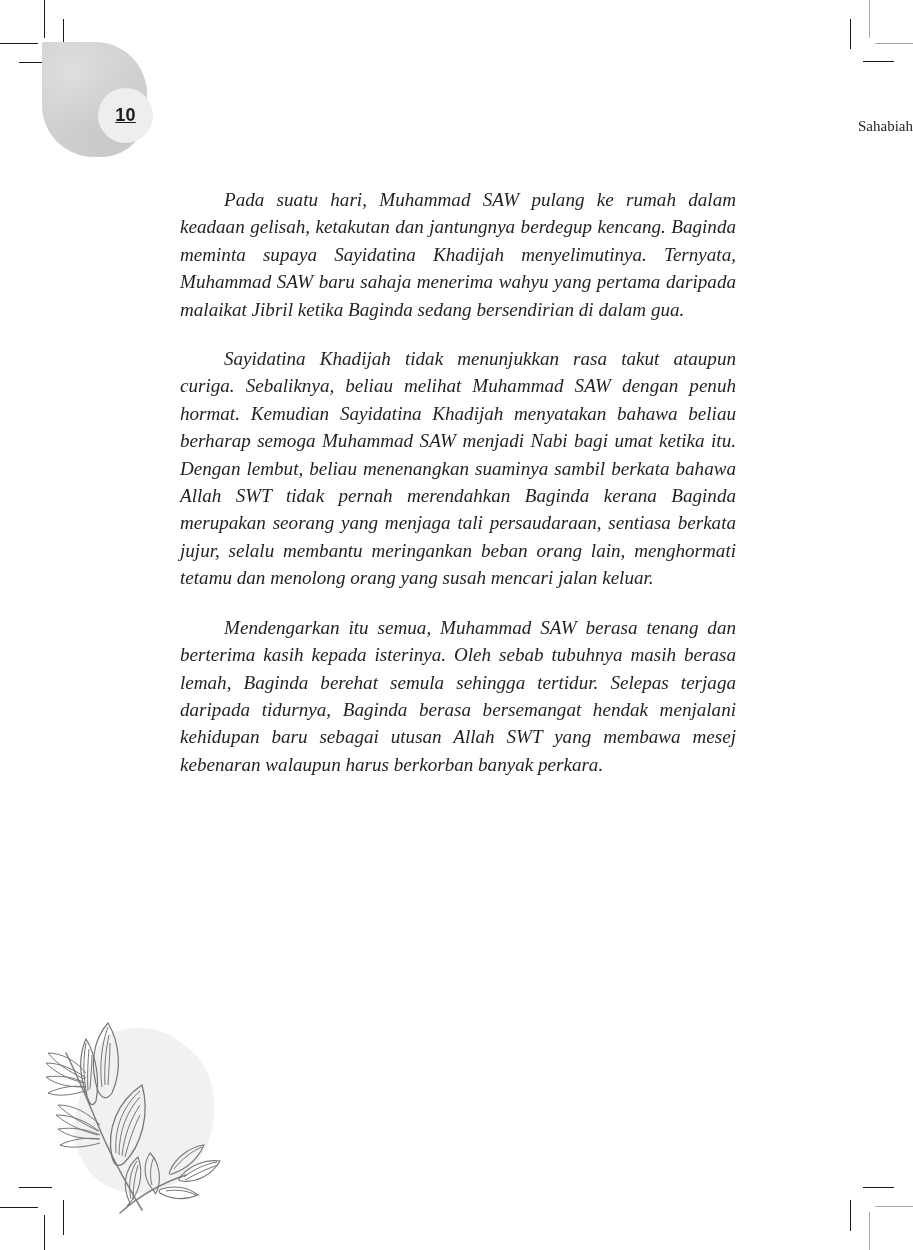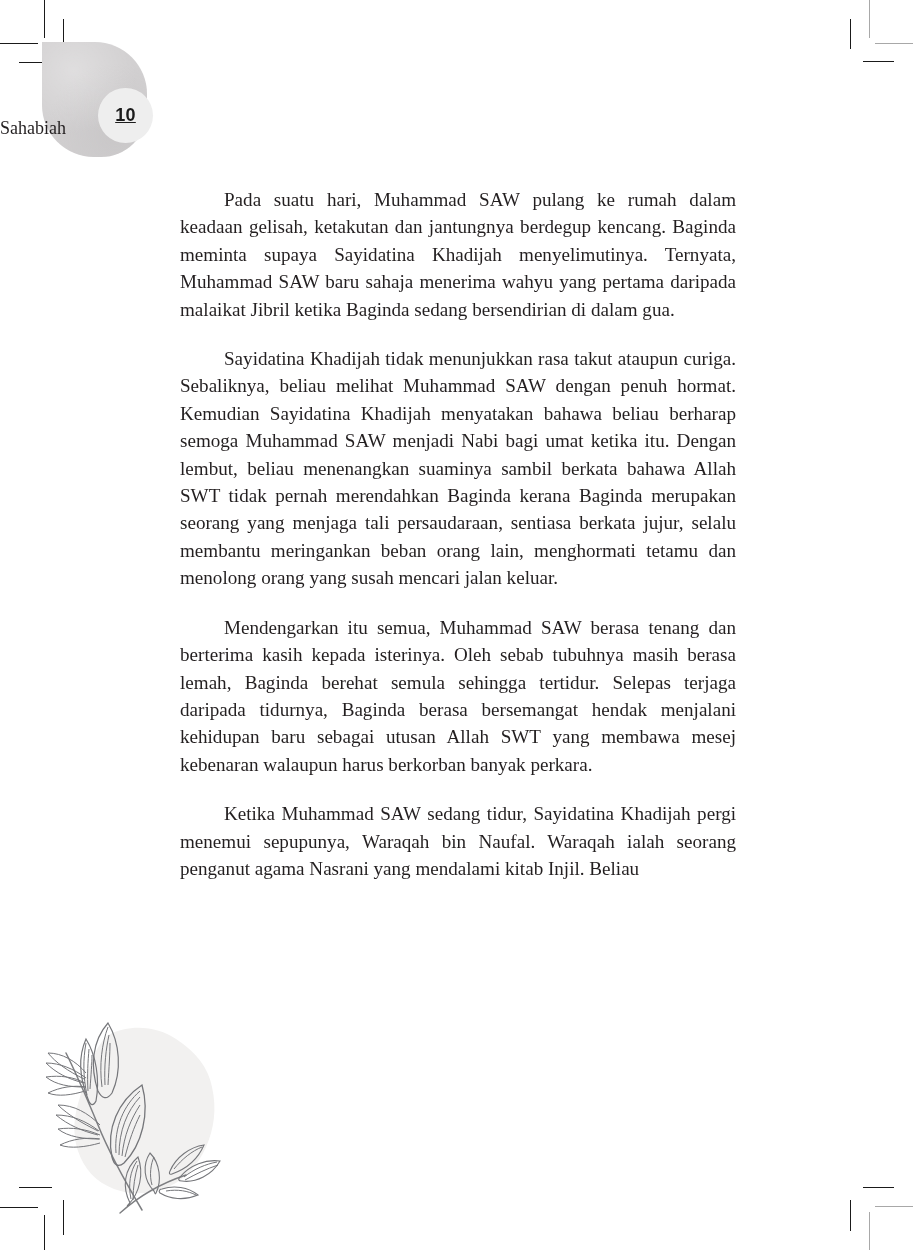--- a/index.html
+++ b/index.html
@@ -68,41 +68,42 @@
     letter-spacing: .3px;
     text-decoration: underline;
   }
 
   
   .running-head {
     position: absolute;
     left: 0;
     right: 0;
     top: 118px;
-    text-align: left;
-    font-size: 18px;
+    text-align: right;
+    font-size: 15px;
     color: #231f20;
   }
 
   
   .text-column {
     position: absolute;
     left: 180px;
     top: 186px;
     width: 556px;
   }
   .para {
     margin: 0 0 22px 0;
     text-align: justify;
     text-justify: inter-word;
     text-indent: 44px;
     font-size: 19.1px;
     line-height: 27.4px;
     color: #231f20;
     hyphens: none;
+    font-style: italic;
   }
   .para:last-child { margin-bottom: 0; }
 
   
   .ornament {
     position: absolute;
     left: 30px;
     bottom: 30px;
     width: 210px;
     height: 215px;
@@ -138,21 +139,20 @@
   <div class="folio-circle">
     <span class="folio-number">10</span>
   </div>
 
   <div class="running-head">Sahabiah</div>
 
   <div class="text-column">
     <p class="para">Pada suatu hari, Muhammad SAW pulang ke rumah dalam keadaan gelisah, ketakutan dan jantungnya berdegup kencang. Baginda meminta supaya Sayidatina Khadijah menyelimutinya. Ternyata, Muhammad SAW baru sahaja menerima wahyu yang pertama daripada malaikat Jibril ketika Baginda sedang bersendirian di dalam gua.</p>
     <p class="para">Sayidatina Khadijah tidak menunjukkan rasa takut ataupun curiga. Sebaliknya, beliau melihat Muhammad SAW dengan penuh hormat. Kemudian Sayidatina Khadijah menyatakan bahawa beliau berharap semoga Muhammad SAW menjadi Nabi bagi umat ketika itu. Dengan lembut, beliau menenangkan suaminya sambil berkata bahawa Allah SWT tidak pernah merendahkan Baginda kerana Baginda merupakan seorang yang menjaga tali persaudaraan, sentiasa berkata jujur, selalu membantu meringankan beban orang lain, menghormati tetamu dan menolong orang yang susah mencari jalan keluar.</p>
     <p class="para">Mendengarkan itu semua, Muhammad SAW berasa tenang dan berterima kasih kepada isterinya. Oleh sebab tubuhnya masih berasa lemah, Baginda berehat semula sehingga tertidur. Selepas terjaga daripada tidurnya, Baginda berasa bersemangat hendak menjalani kehidupan baru sebagai utusan Allah SWT yang membawa mesej kebenaran walaupun harus berkorban banyak perkara.</p>
-    <p class="para">Ketika Muhammad SAW sedang tidur, Sayidatina Khadijah pergi menemui sepupunya, Waraqah bin Naufal. Waraqah ialah seorang penganut agama Nasrani yang mendalami kitab Injil. Beliau</p>
   </div>
 
   <div class="ornament">
     <svg viewBox="0 0 210 215" xmlns="http://www.w3.org/2000/svg">
 
       <path d="M78 30 C102 18 128 22 146 34 C166 47 178 62 182 82
                C187 104 184 124 176 142 C168 160 156 174 138 182
                C120 190 100 190 84 184 C66 177 54 164 48 146
                C42 128 44 110 50 92 C56 74 62 44 78 30 Z" fill="#f2f1f0"></path>
 

